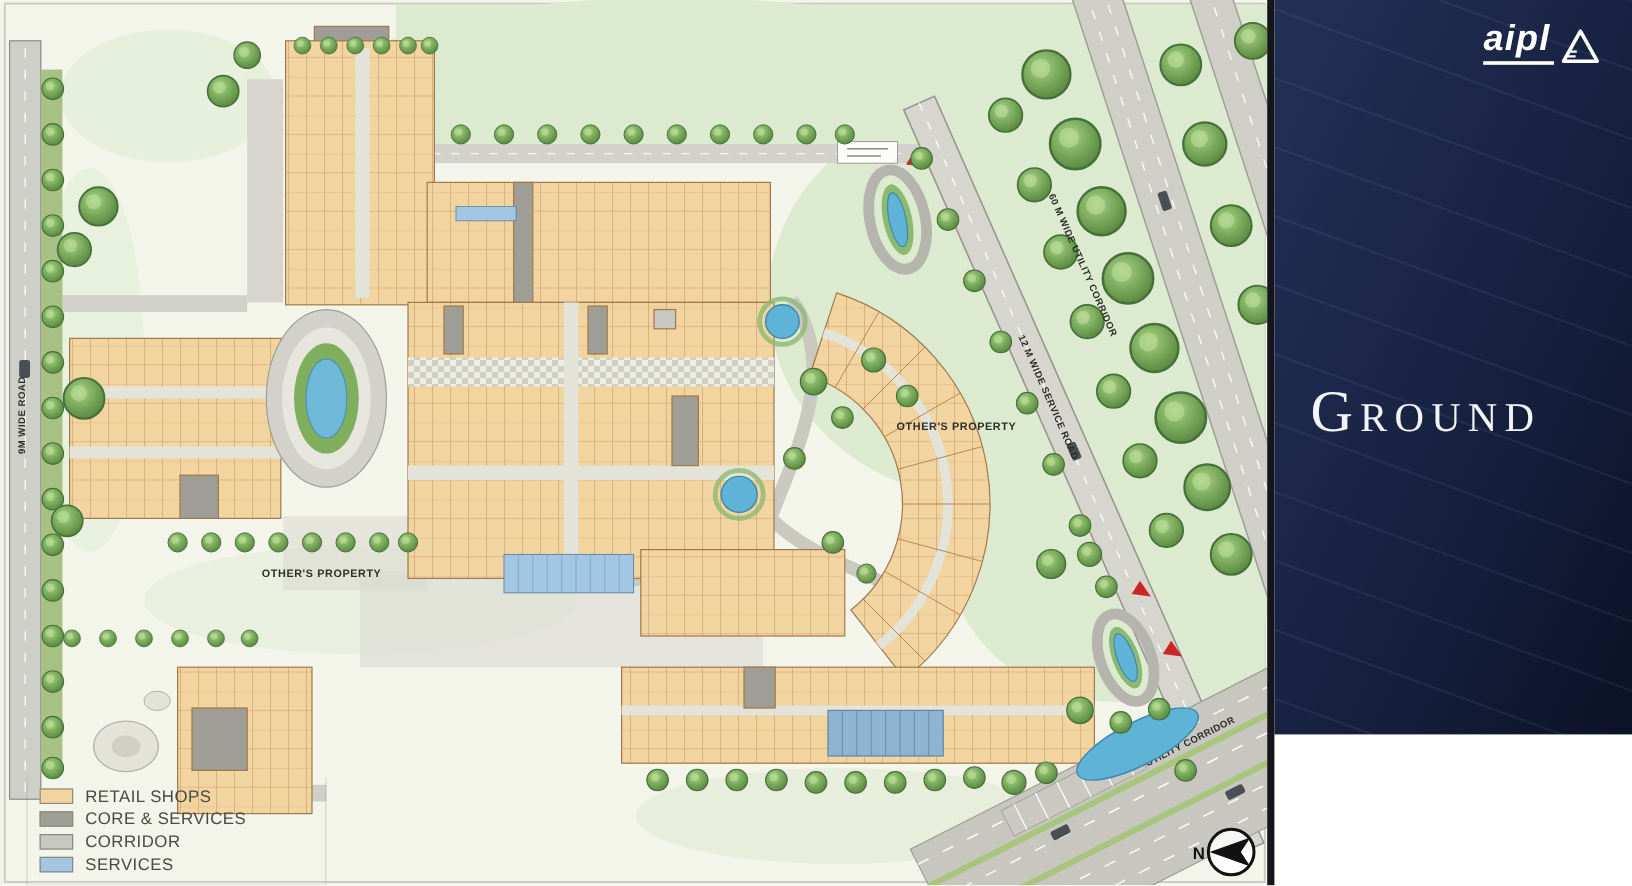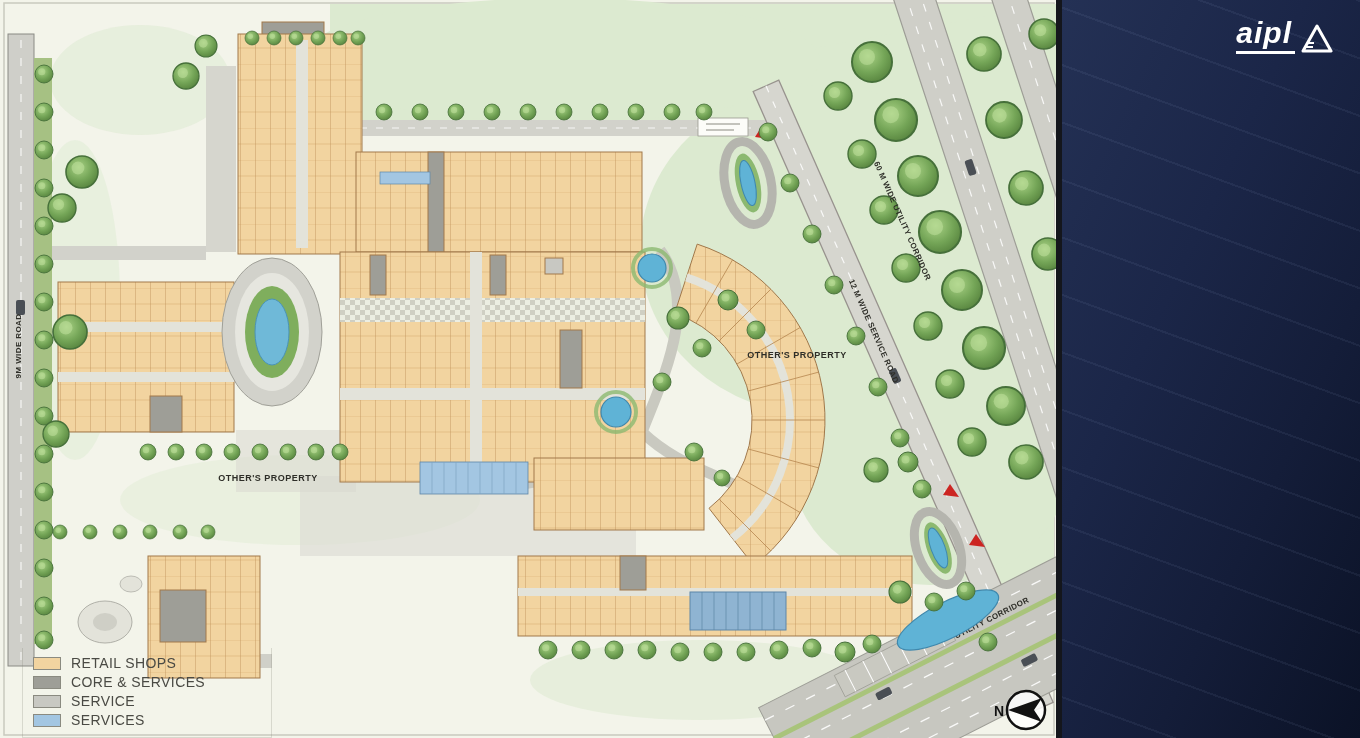--- a/index.html
+++ b/index.html
@@ -1,21 +1,21 @@
 <!DOCTYPE html>
 <html><head>
 <meta charset="utf-8">
 <style>
   html,body{margin:0;padding:0;background:#ffffff;}
   .page{position:relative;width:1360px;height:738px;overflow:hidden;background:#ffffff;
         font-family:"Liberation Sans",sans-serif;}
   .plan-wrap{position:absolute;left:0;top:0;width:1056px;height:738px;background:#f6f6ef;}
   .plan-wrap svg{display:block;}
   .divider{position:absolute;left:1056px;top:0;width:6px;height:738px;background:#14161c;}
-  .panel{position:absolute;left:1062px;top:0;width:298px;height:738px;
+  .panel{position:absolute;left:1062px;top:0;width:298px;height:612px;
          background:
            repeating-linear-gradient(200deg, rgba(170,190,230,0.07) 0 2px, rgba(0,0,0,0) 2px 54px),
            linear-gradient(115deg,#243155 0%,#1b2648 38%,#141d39 68%,#0b1226 100%);}
   .panel-title{position:absolute;left:30px;top:318px;color:#f2f4f8;
          font-family:"Liberation Serif","DejaVu Serif",serif;
          font-variant:small-caps;font-size:49px;line-height:1.04;letter-spacing:6px;font-weight:500;}
   .logo{position:absolute;top:18px;right:26px;display:flex;align-items:flex-end;gap:5px;}
   .logo-text{color:#ffffff;font-style:italic;font-weight:bold;font-size:30px;line-height:1;
          letter-spacing:1px;border-bottom:3px solid #ffffff;padding:0 3px 3px 0;}
   .logo-mark{display:block;}
@@ -379,21 +379,21 @@
       <div class="legend-row">
         <span class="swatch" style="background: rgb(242, 212, 160);"></span>
         <span class="legend-label">RETAIL SHOPS</span>
       </div>
       <div class="legend-row">
         <span class="swatch" style="background: rgb(158, 158, 151);"></span>
         <span class="legend-label">CORE &amp; SERVICES</span>
       </div>
       <div class="legend-row">
         <span class="swatch" style="background: rgb(200, 200, 194);"></span>
-        <span class="legend-label">SERVICE</span>
+        <span class="legend-label">CORRIDOR</span>
       </div>
       <div class="legend-row">
         <span class="swatch" style="background: rgb(163, 198, 226);"></span>
         <span class="legend-label">SERVICES</span>
       </div>
 
     </div>
   </div>
   </div>
 
@@ -401,16 +401,17 @@
 
   <div class="panel">
     <div class="logo">
       <span class="logo-text">aipl</span>
       <svg class="logo-mark" width="34" height="30" viewBox="0 0 34 30">
         <path d="M17 2 L31 27 H3 Z" fill="none" stroke="#ffffff" stroke-width="3" stroke-linejoin="round"></path>
         <path d="M7 19 H14 M6 23 H13" stroke="#ffffff" stroke-width="2"></path>
       </svg>
     </div>
     <div class="panel-title">
+      <div>Ground</div>
     </div>
   </div>
 
 </div>
 
 </body></html>

